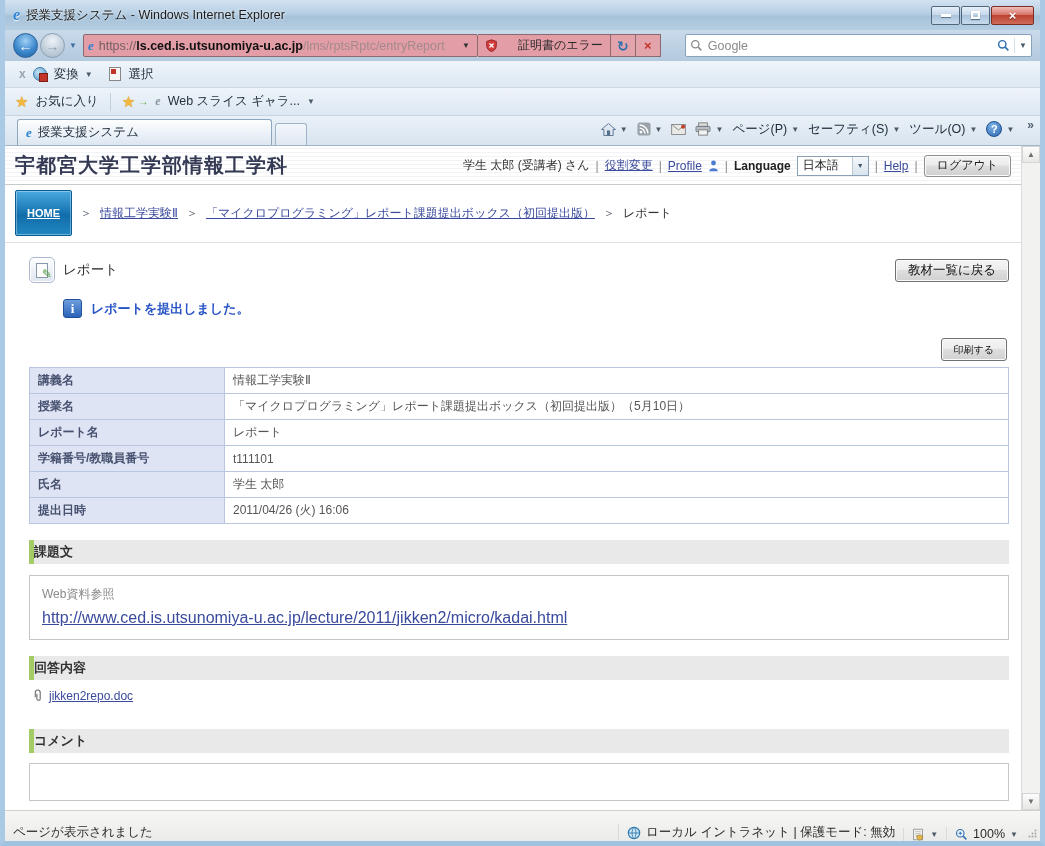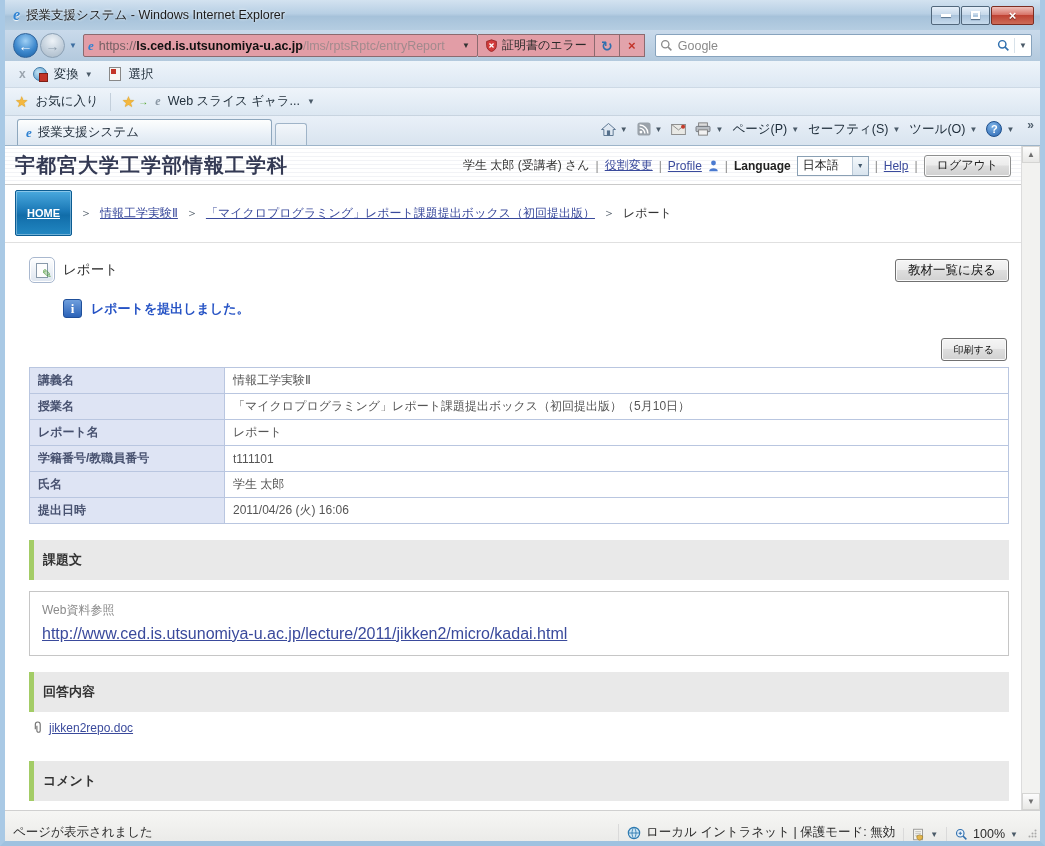--- a/index.html
+++ b/index.html
@@ -33,25 +33,25 @@
   .navcircle.fwd { background:radial-gradient(circle at 50% 30%, #eef3f8, #c2cfdb 55%, #a7b7c6); color:#8c9cab; border-color:#8ba0b4; margin-left:2px; }
   .nav-chev { color:#3d6ea0; font-size:8px; margin:0 6px 0 4px; }
   .addressbar { flex:0 0 395px; height:23px; background:#e29da6; border:1px solid #8b6a6f; border-radius:2px;
     display:flex; align-items:center; padding:0 4px; }
   .addressbar .e-logo { font-size:13px; margin-right:5px; }
   .url { white-space:nowrap; overflow:hidden; flex:1; font-size:12.5px; }
   .url .scheme { color:#756064; }
   .url .domain { color:#101010; font-weight:bold; }
   .url .path { color:#a18a8d; }
   .addr-drop { color:#333; font-size:8px; padding:0 3px; }
-  .certbadge { height:23px; background:#e29da6; border:1px solid #8b6a6f; border-left:none; display:flex; align-items:center; gap:4px; padding:0 7px; color:#2a2a2a; font-size:12px; white-space:nowrap; }
+  .certbadge { height:23px; background:#e29da6; border:1px solid #8b6a6f; border-left:none; display:flex; align-items:center; gap:20px; padding:0 7px; color:#2a2a2a; font-size:12px; white-space:nowrap; }
   .pinkbtn { width:25px; height:23px; background:#e2a3ab; border:1px solid #8b6a6f; border-left:none; display:flex; align-items:center; justify-content:center; }
   .refresh-glyph { color:#2f6fae; font-weight:bold; font-size:14px; line-height:1; }
   .stop-glyph { color:#c2342a; font-weight:bold; font-size:13px; line-height:1; }
-  .searchbox { margin-left:10px; flex:1; height:23px; background:#fff; border:1px solid #87a3bd; border-radius:2px; display:flex; align-items:center; padding:0 4px; }
+  .searchbox { margin-left:24px; flex:1; height:23px; background:#fff; border:1px solid #87a3bd; border-radius:2px; display:flex; align-items:center; padding:0 4px; }
   .search-input { border:none; outline:none; flex:1; font-size:12.5px; font-family:inherit; color:#333; background:transparent; }
   .search-input::placeholder { color:#8a8a8a; }
   .search-sep { width:1px; height:15px; background:#d8e2ea; margin:0 4px; }
 
   
   .toolrow1 { height:27px; background:linear-gradient(#eef4fa,#dde8f3); border-bottom:1px solid #cdd9e5; display:flex; align-items:center; padding:0 14px; gap:6px; flex:0 0 auto; }
   .tclose { color:#9aa4ae; font-weight:bold; font-size:12px; }
   .tool-ic { display:inline-flex; align-items:center; justify-content:center; width:16px; height:16px; }
   .ic-conv { width:14px; height:14px; border-radius:50%; background:radial-gradient(circle at 35% 35%, #bfe0f2, #4e94c8); border:1px solid #3d7aa8; position:relative; }
   .ic-conv::after { content:""; position:absolute; right:-2px; bottom:-2px; width:7px; height:7px; background:#c23427; border:1px solid #7e1f16; }
@@ -116,21 +116,21 @@
   .info-msg { font-weight:bold; color:#2653c5; font-size:13px; }
   .printrow { text-align:right; margin:20px 2px 6px 0; }
   .print-btn { height:23px; padding:0 12px; border:1px solid #707070; border-radius:3px; font-size:10px; color:#111;
     background:linear-gradient(#f5f5f5,#ededed 45%,#dedede 50%,#d1d1d1); box-shadow:inset 0 0 0 1px #fafafa; }
 
   table.details { width:100%; border-collapse:collapse; }
   table.details td { border:1px solid #b9c6e0; font-size:12px; padding:4px 8px; height:22px; }
   td.dl { background:#dee4f4; width:195px; font-weight:bold; color:#47516f; }
   td.dv { background:#fff; color:#555; }
 
-  .secbar { margin-top:16px; height:40px; background:#e9e9e9; border-left:5px solid #a3cc66; display:flex; align-items:center; padding-left:9px; font-weight:bold; font-size:13px; color:#333; }
+  .secbar { margin-top:16px; height:24px; background:#e9e9e9; border-left:5px solid #a3cc66; display:flex; align-items:center; font-weight:bold; font-size:13px; color:#333; }
   .assignbox { margin-top:11px; border:1px solid #c6c6c6; padding:10px 12px 12px 12px; min-height:56px; }
   .assign-text { color:#8a8a8a; font-size:12px; }
   .assign-link { display:inline-block; margin-top:6px; color:#3a4a9c; font-size:16px; }
   .attachrow { display:flex; align-items:center; gap:5px; padding:9px 0 10px 2px; }
   .attach-link { color:#3a4a9c; font-size:12px; }
   .commentbox { margin-top:10px; border:1px solid #c6c6c6; height:38px; background:#fff; }
 
   
   .statusbar { flex:0 0 31px; background:linear-gradient(#f6f6f4,#ebebe9); border-top:1px solid #d0d0d0; display:flex; align-items:flex-end; }
   .status-text { display:flex; align-items:center; padding-left:8px; flex:1; color:#2c2c2c; font-size:12.5px; }

